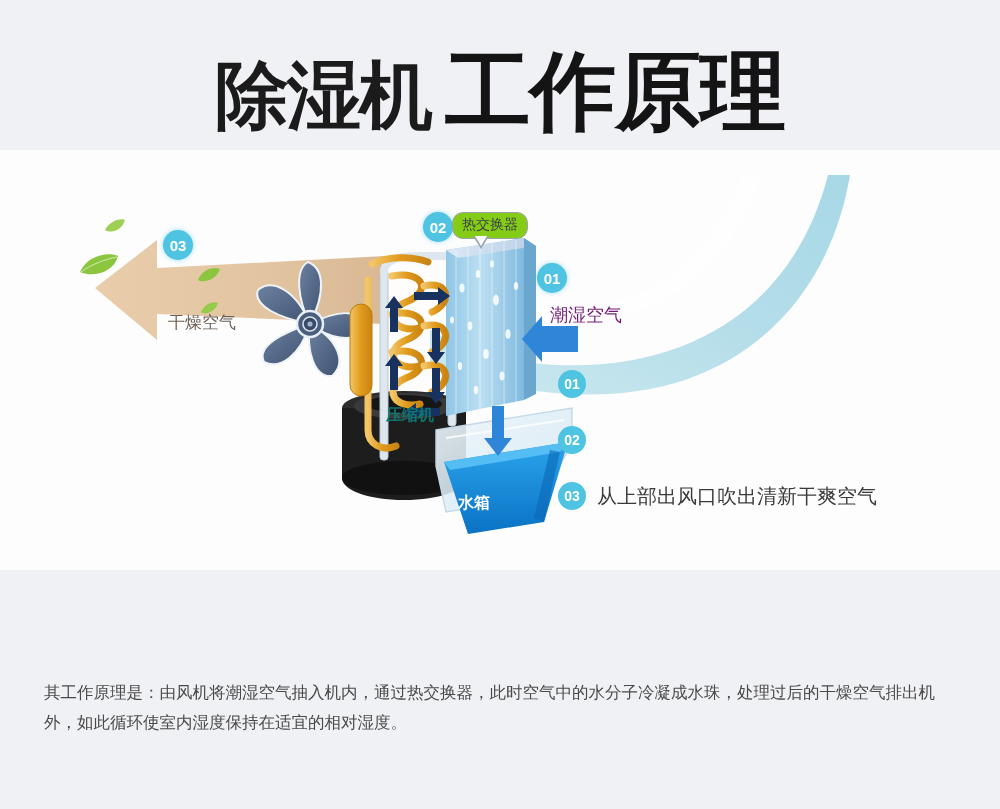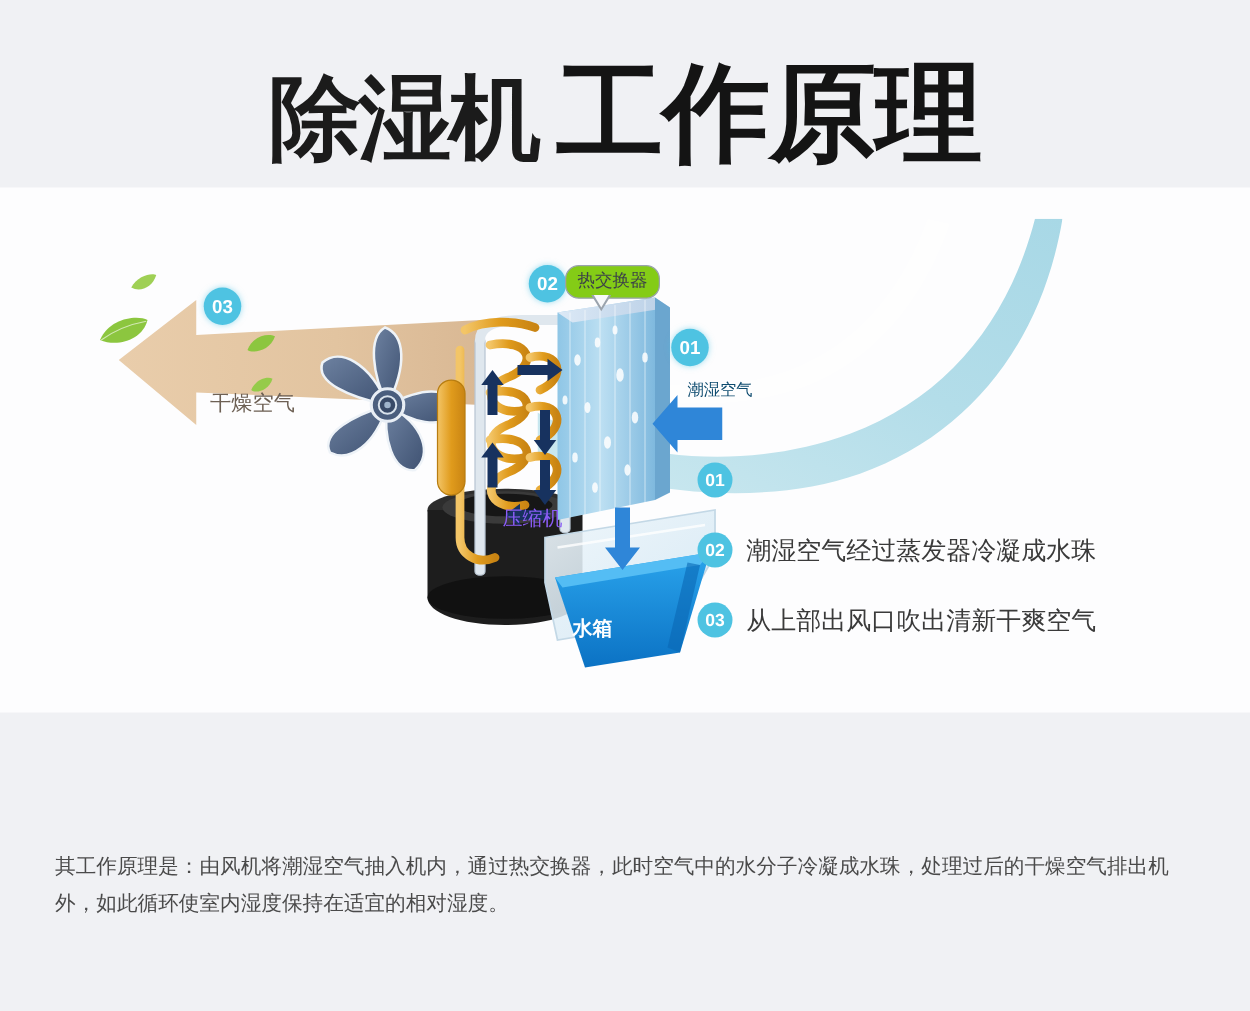--- a/index.html
+++ b/index.html
@@ -89,23 +89,23 @@
     border-left:6px solid transparent;
     border-right:6px solid transparent;
     border-top:10px solid #f7f9fb;
   }
 
   
   .scene-label{
     position:absolute;white-space:nowrap;
     font-family:"DejaVu Sans","Liberation Sans",sans-serif;
   }
-  #label-moist{left:550px;top:303px;font-size:13px;color:#0c4a6e;}
+  #label-moist{left:550px;top:303px;font-size:18px;color:#701a75;}
   #label-dry{left:168px;top:311px;font-size:17px;color:#6d6054;}
-  #label-comp{left:402px;top:405px;font-size:16px;color:#8b5cf6;font-weight:normal;}
+  #label-comp{left:386px;top:405px;font-size:16px;color:#0f766e;font-weight:bold;}
   #label-tank{left:458px;top:493px;font-size:16px;color:#ffffff;font-weight:bold;}
 
   
   .legend{position:absolute;left:558px;top:370px;width:400px;}
   .legend-row{
     display:flex;align-items:center;
     margin-bottom:28px;
   }
   .legend-badge{
     width:28px;height:28px;border-radius:50%;
@@ -319,21 +319,20 @@
   <div class="scene-label" id="label-dry">干燥空气</div>
   <div class="scene-label" id="label-comp">压缩机</div>
   <div class="scene-label" id="label-tank">水箱</div>
 
   <div class="legend">
     <div class="legend-row">
       <div class="legend-badge">01</div>
     </div>
     <div class="legend-row">
       <div class="legend-badge">02</div>
-      <div class="legend-text">潮湿空气经过蒸发器冷凝成水珠</div>
     </div>
     <div class="legend-row">
       <div class="legend-badge">03</div>
       <div class="legend-text">从上部出风口吹出清新干爽空气</div>
     </div>
   </div>
 
   <div class="para" id="para2">其工作原理是：由风机将潮湿空气抽入机内，通过热交换器，此时空气中的水分子冷凝成水珠，处理过后的干燥空气排出机外，如此循环使室内湿度保持在适宜的相对湿度。</div>
 
 </div>

